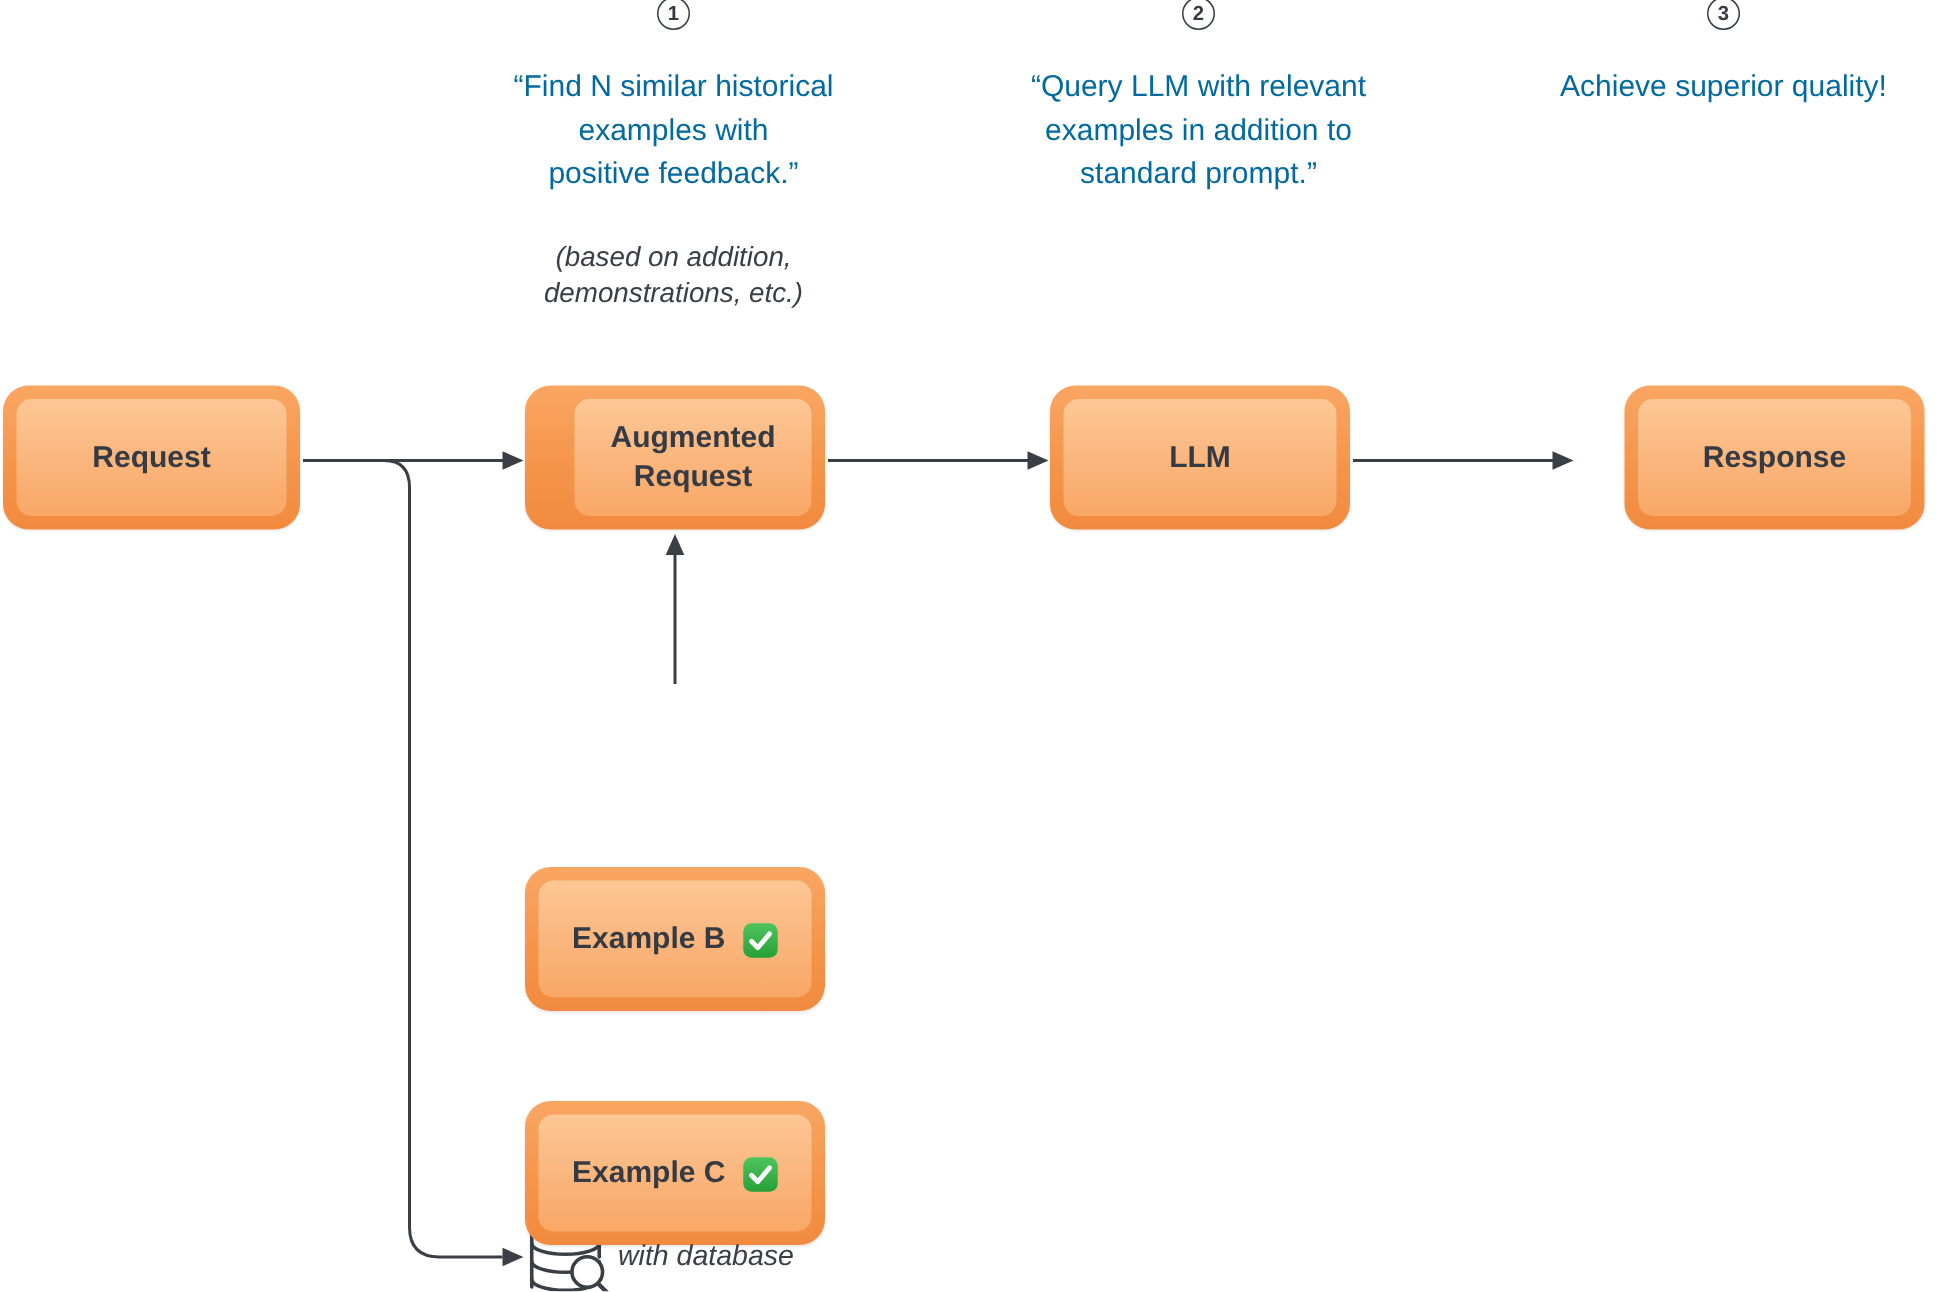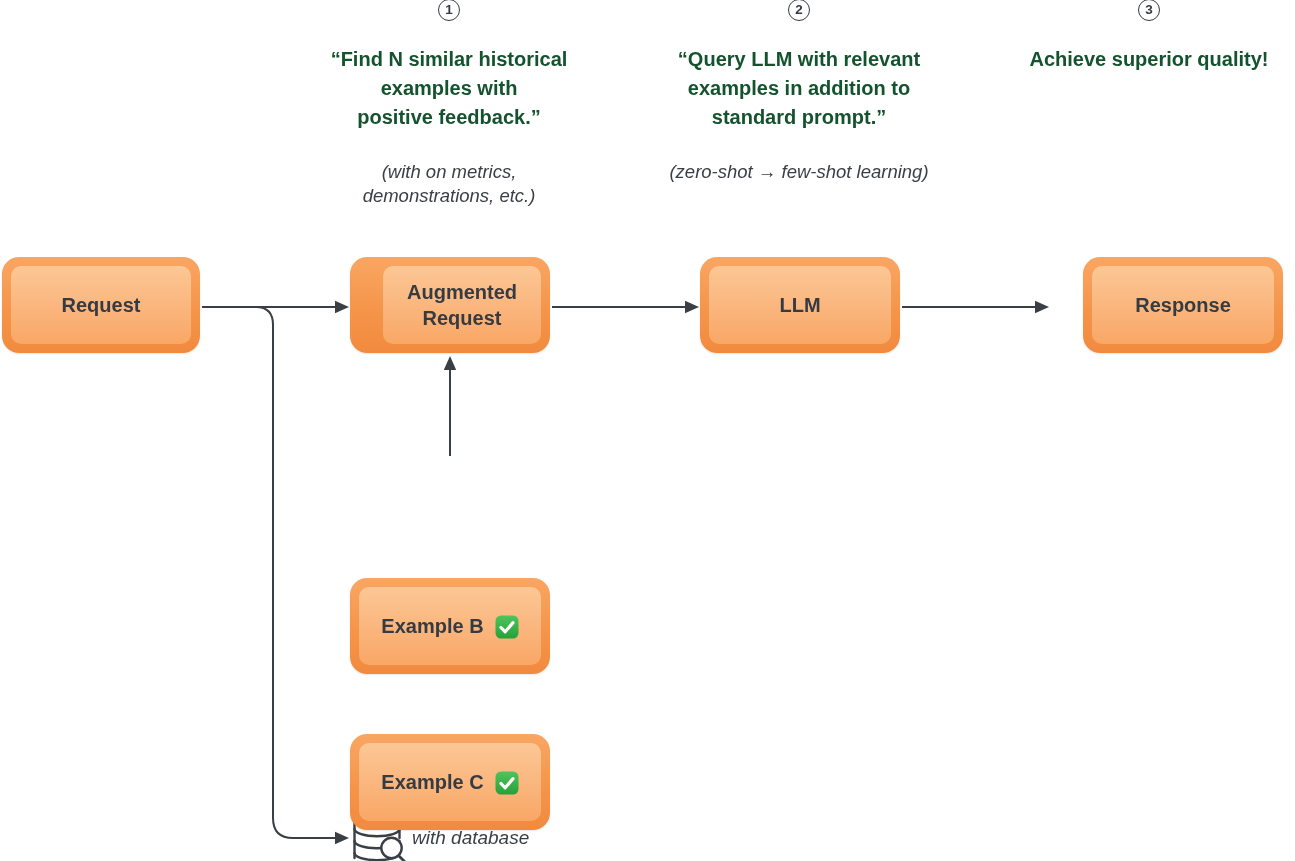--- a/index.html
+++ b/index.html
@@ -29,23 +29,23 @@
     border-radius: 50%;
     box-sizing: border-box;
     font-size: 13.5px;
     font-weight: 700;
     line-height: 19px;
     color: #363B43;
   }
   .quote {
     margin-top: 24px;
     font-size: 20px;
-    font-weight: 700;
+    font-weight: 400;
     line-height: 29px;
-    color: #14532d;
+    color: #0369a1;
   }
   .note {
     margin-top: 28px;
     font-size: 18.5px;
     font-style: italic;
     line-height: 24px;
     color: #3A3F45;
   }
   .multiline { white-space: pre-line; }
 
@@ -117,30 +117,29 @@
       <circle cx="391.5" cy="848" r="10.2" fill="#ffffff"></circle>
       <path d="M399 856 L407.5 864.5" stroke-width="2.8"></path>
     </g>
   </svg>
 
   <div class="col" style="left:279px;">
     <span class="circled-num">1</span>
     <div class="quote multiline">“Find N similar historical
 examples with
 positive feedback.”</div>
-    <div class="note multiline">(with on metrics,
+    <div class="note multiline">(based on addition,
 demonstrations, etc.)</div>
   </div>
 
   <div class="col" style="left:629px;">
     <span class="circled-num">2</span>
     <div class="quote multiline">“Query LLM with relevant
 examples in addition to
 standard prompt.”</div>
-    <div class="note multiline">(zero-shot → few-shot learning)</div>
   </div>
 
   <div class="col" style="left:979px;">
     <span class="circled-num">3</span>
     <div class="quote multiline">Achieve superior quality!</div>
   </div>
 
   <div class="node" style="left:2px; top:257px; width:198px;">
     <div class="node-inner">Request</div>
   </div>

